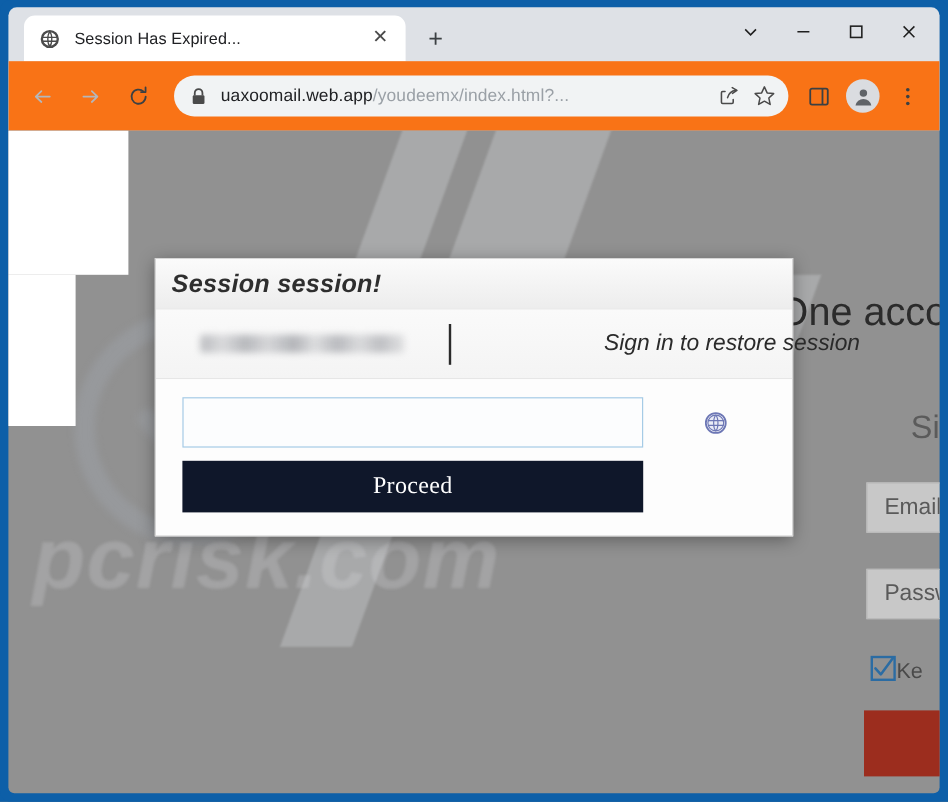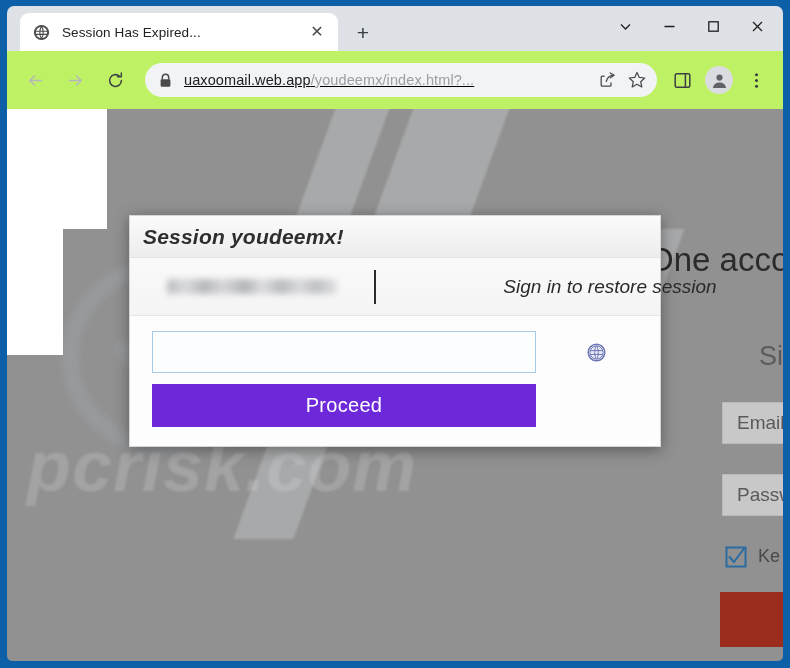--- a/index.html
+++ b/index.html
@@ -97,25 +97,24 @@
   .wc-btn {
     width: 44px; height: 34px;
     display: flex; align-items: center; justify-content: center;
     color: #1f1f1f;
   }
 
   
   #toolbar {
     position: relative;
     height: 58px;
-    background: #bef264;
+    background: #f97316;
     display: flex;
     align-items: center;
     padding: 0 8px;
-    text-decoration: underline;
   }
 
   .nav-btn {
     width: 34px; height: 34px;
     margin: 0 3px;
     display: flex; align-items: center; justify-content: center;
     flex: 0 0 auto;
   }
 
   #omnibox {
@@ -264,21 +263,21 @@
     font-size: 19px;
     color: #5a5a5a;
   }
   #bg-email-field { top: 293px; }
   #bg-password-field { top: 365px; }
 
   #bg-keepme-row {
     position: absolute;
     left: 718px; top: 437px;
     display: flex;
-    gap: 11px;
+    align-items: center;
   }
   #bg-keepme-label { font-size: 18px; color: #4a4a4a; white-space: nowrap; }
 
   #bg-submit-button {
     position: absolute;
     left: 713px; top: 483px;
     width: 110px; height: 55px;
     background: #9c2d1e;
   }
 
@@ -375,25 +374,25 @@
   #provider-globe-icon {
     margin-left: 51px;
     width: 19px; height: 19px;
     display: flex; align-items: center; justify-content: center;
   }
 
   #proceed-button {
     margin-top: 11px;
     width: 384px;
     height: 43px;
-    background: #6d28d9;
+    background: #0f172a;
     border: none;
     color: #ffffff;
     font-size: 20px;
-    font-family: Liberation Sans, sans-serif;
+    font-family: Liberation Serif, serif;
     letter-spacing: .3px;
     cursor: pointer;
   }
 </style>
 </head>
 <body>
 
 <div id="window-frame">
 
   <div id="browser-chrome">
@@ -531,21 +530,21 @@
         </svg>
       </span>
       <span id="bg-keepme-label">Ke</span>
     </div>
 
     <div id="bg-submit-button"></div>
 
     <div id="session-dialog">
 
       <div id="dialog-header">
-        <span id="dialog-title">Session youdeemx!</span>
+        <span id="dialog-title">Session session!</span>
       </div>
 
       <div id="dialog-account-row">
         <span id="redacted-email"></span>
         <span id="account-divider"></span>
         <span id="restore-session-text">Sign in to restore session</span>
       </div>
 
       <div id="dialog-body">
         <div id="credential-row">

